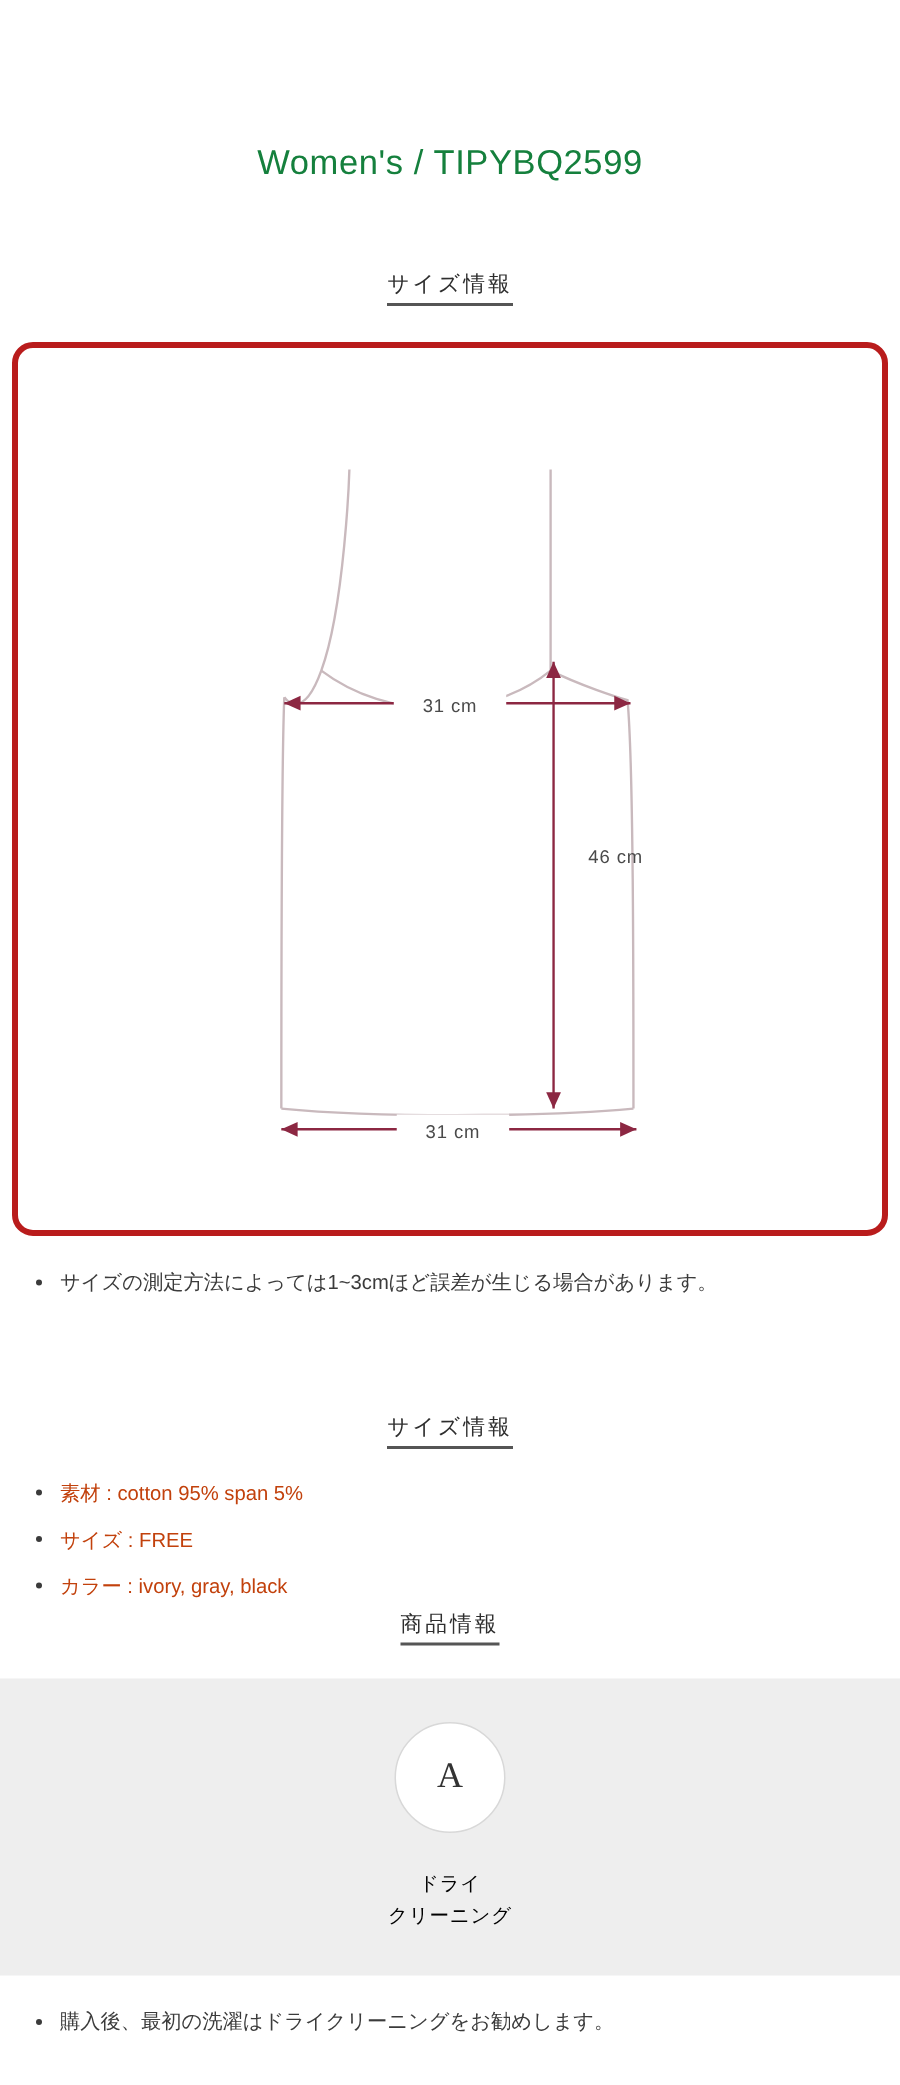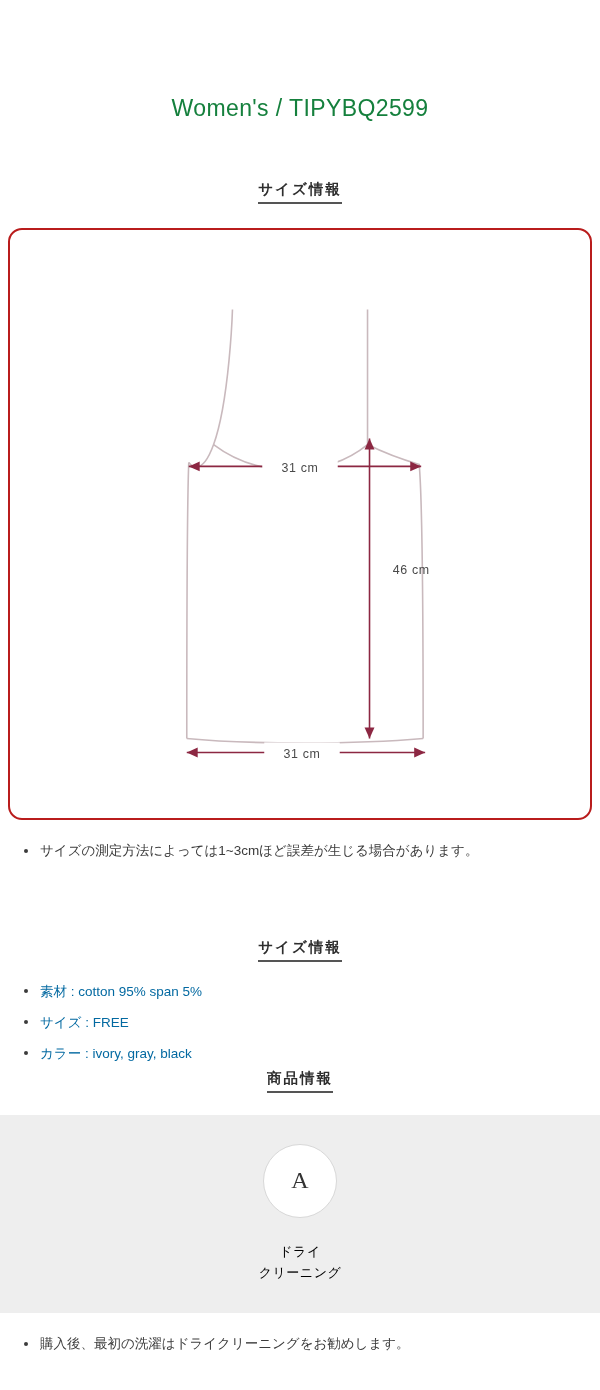--- a/index.html
+++ b/index.html
@@ -24,37 +24,37 @@
     font-size: 23px;
     font-weight: 400;
     color: #15803d;
     letter-spacing: 0.4px;
     padding-top: 95px;
     margin: 0;
   }
   .section-heading {
     text-align: center;
     font-size: 14.5px;
-    font-weight: 700;
+    font-weight: 400;
     color: #2e2e2e;
     letter-spacing: 2px;
     margin: 0;
   }
   .section-heading span {
     display: inline-block;
     border-bottom: 2px solid #555;
     padding-bottom: 3px;
   }
   .heading-size-1 { margin-top: 58px; }
   .heading-size-2 { margin-top: 74px; }
   .heading-product { }
 
   .diagram-box {
     margin: 24px 8px 0 8px;
-    border: 2px solid #b91c1c;
+    border: 4px solid #b91c1c;
     border-radius: 14px;
     height: 588px;
     position: relative;
     overflow: hidden;
     background: #fff;
   }
   .diagram-box svg {
     display: block;
     width: 100%;
     height: 100%;
@@ -84,21 +84,21 @@
   .info-list {
     list-style: none;
     margin: 0;
     padding: 14px 20px 0 22px;
   }
   .info-list li {
     position: relative;
     padding-left: 18px;
     font-size: 13.5px;
     line-height: 2.3;
-    color: #0369a1;
+    color: #c2410c;
   }
   .info-list li::before {
     content: "";
     position: absolute;
     left: 2px;
     top: 13px;
     width: 4px;
     height: 4px;
     border-radius: 50%;
     background: #3b3b3b;

